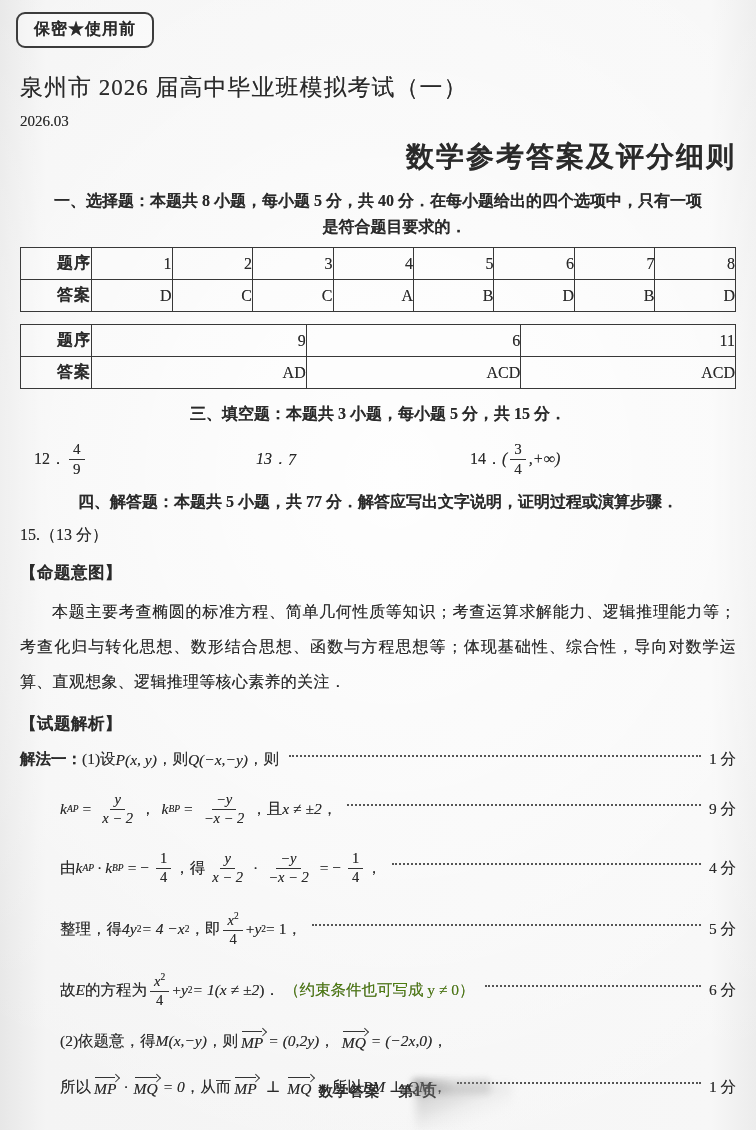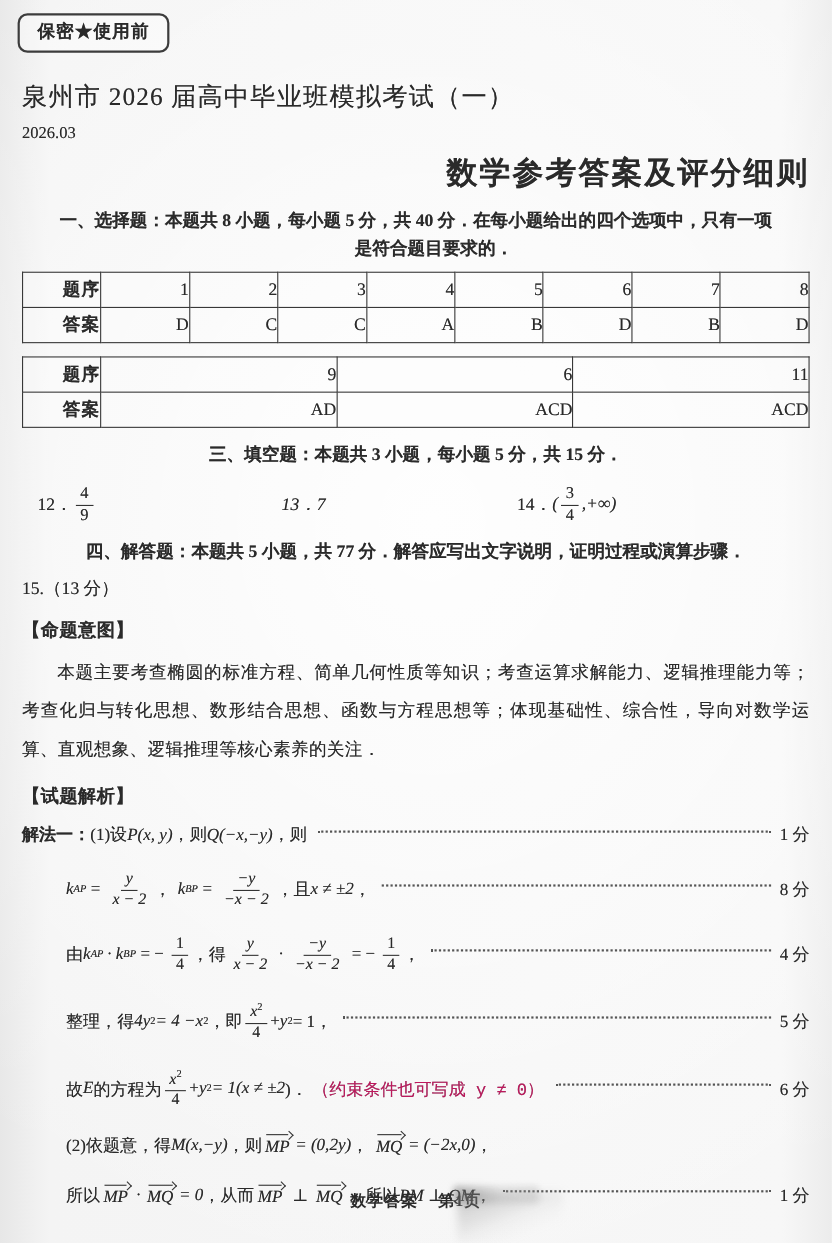--- a/index.html
+++ b/index.html
@@ -57,21 +57,21 @@
   .vec::before{content:"";position:absolute;top:1px;left:2px;right:4px;border-top:1.3px solid #333;}
   .vec::after{content:"";position:absolute;top:-1.3px;right:1px;width:4.5px;height:4.5px;
     border-top:1.3px solid #333;border-right:1.3px solid #333;transform:rotate(45deg);}
 
   
   .sol{display:flex;align-items:center;font-size:15.5px;}
   .sol .ind{width:40px;flex:0 0 auto;}
   .sol .lead{flex:1 1 auto;min-width:26px;border-bottom:2.4px dotted #555;margin:0 8px 0 10px;transform:translateY(-4px);}
   .sol .score{flex:0 0 auto;white-space:nowrap;}
   .bold{font-weight:bold;}
-  .rednote{color:#be185d;font-family:Liberation Mono, monospace;}
+  .rednote{color:#4d7c0f;}
   .nowrap{white-space:nowrap;}
 
   
   .footer{position:absolute;left:0;right:0;top:1082px;text-align:center;font-size:14.5px;font-weight:bold;letter-spacing:1px;}
   .footer .gap{display:inline-block;width:18px;}
   .smudge-a{position:absolute;left:412px;top:1078px;width:78px;height:16px;border-radius:4px;
     background:linear-gradient(90deg,rgba(110,110,110,.45),rgba(150,150,150,.18) 55%,rgba(170,170,170,.30));filter:blur(3px);}
   .smudge-b{position:absolute;left:416px;top:1084px;width:96px;height:46px;
     background:linear-gradient(158deg,rgba(120,120,120,.40),rgba(190,190,190,.10) 55%,rgba(200,200,200,0) 75%);filter:blur(4px);}
 </style>
@@ -199,21 +199,21 @@
       <span class="sub">BP</span>
     <span style="margin:0 4px;">=</span>
     <span class="frac m">
         <span class="num">−y</span>
         <span class="den">−x − 2</span>
       </span>
     <span>，且 </span>
     <span class="m">x ≠ ±2</span>
     <span>，</span>
     <span class="lead"></span>
-    <span class="score">8 分</span>
+    <span class="score">9 分</span>
   </div>
 
   
   <div class="sol" style="margin-top:12px;min-height:48px;">
     <span class="ind"></span>
     <span>由 </span>
     <span class="m">k</span>
       <span class="sub">AP</span>
     <span style="margin:0 3px;">·</span>
     <span class="m">k</span>

